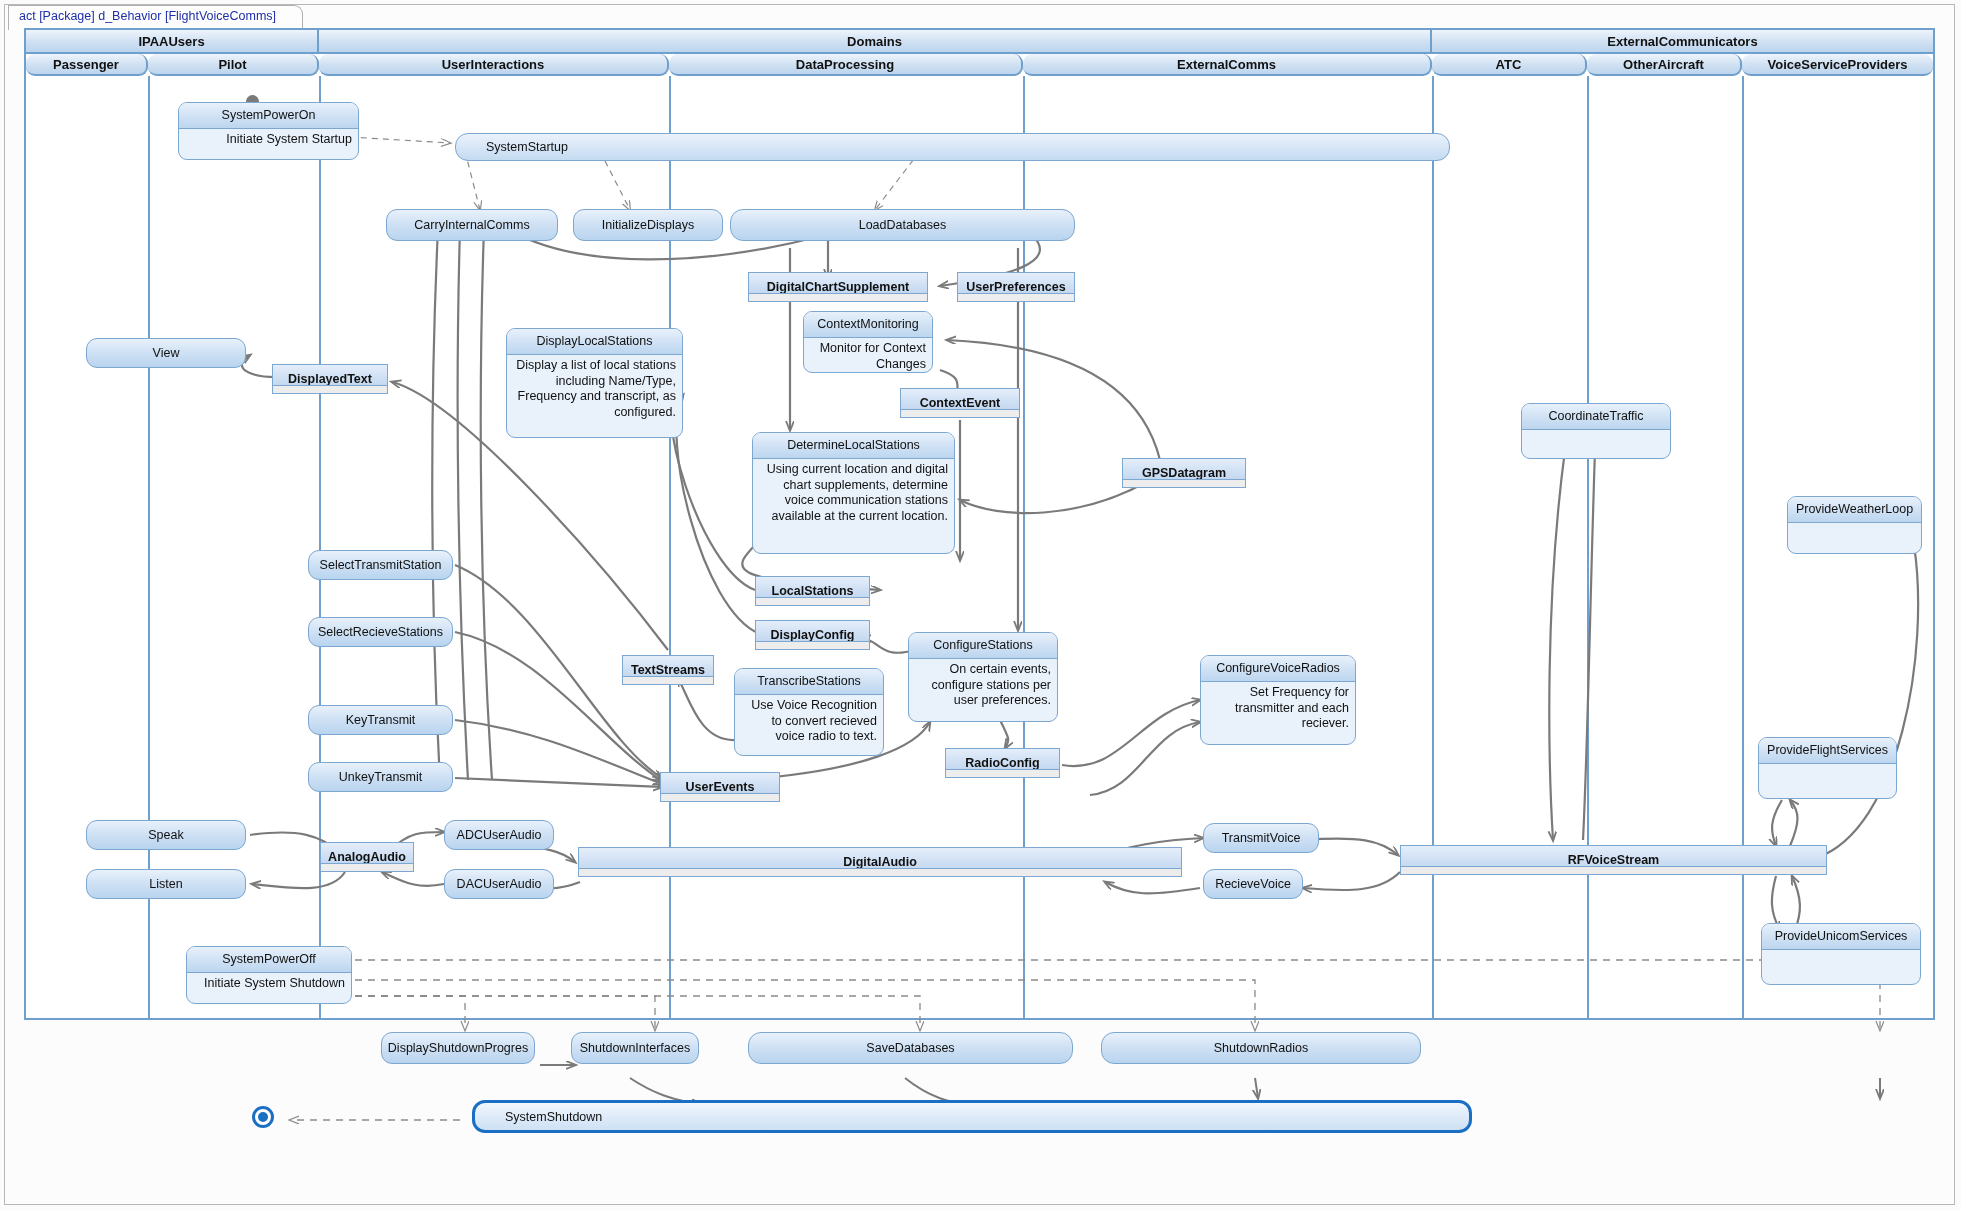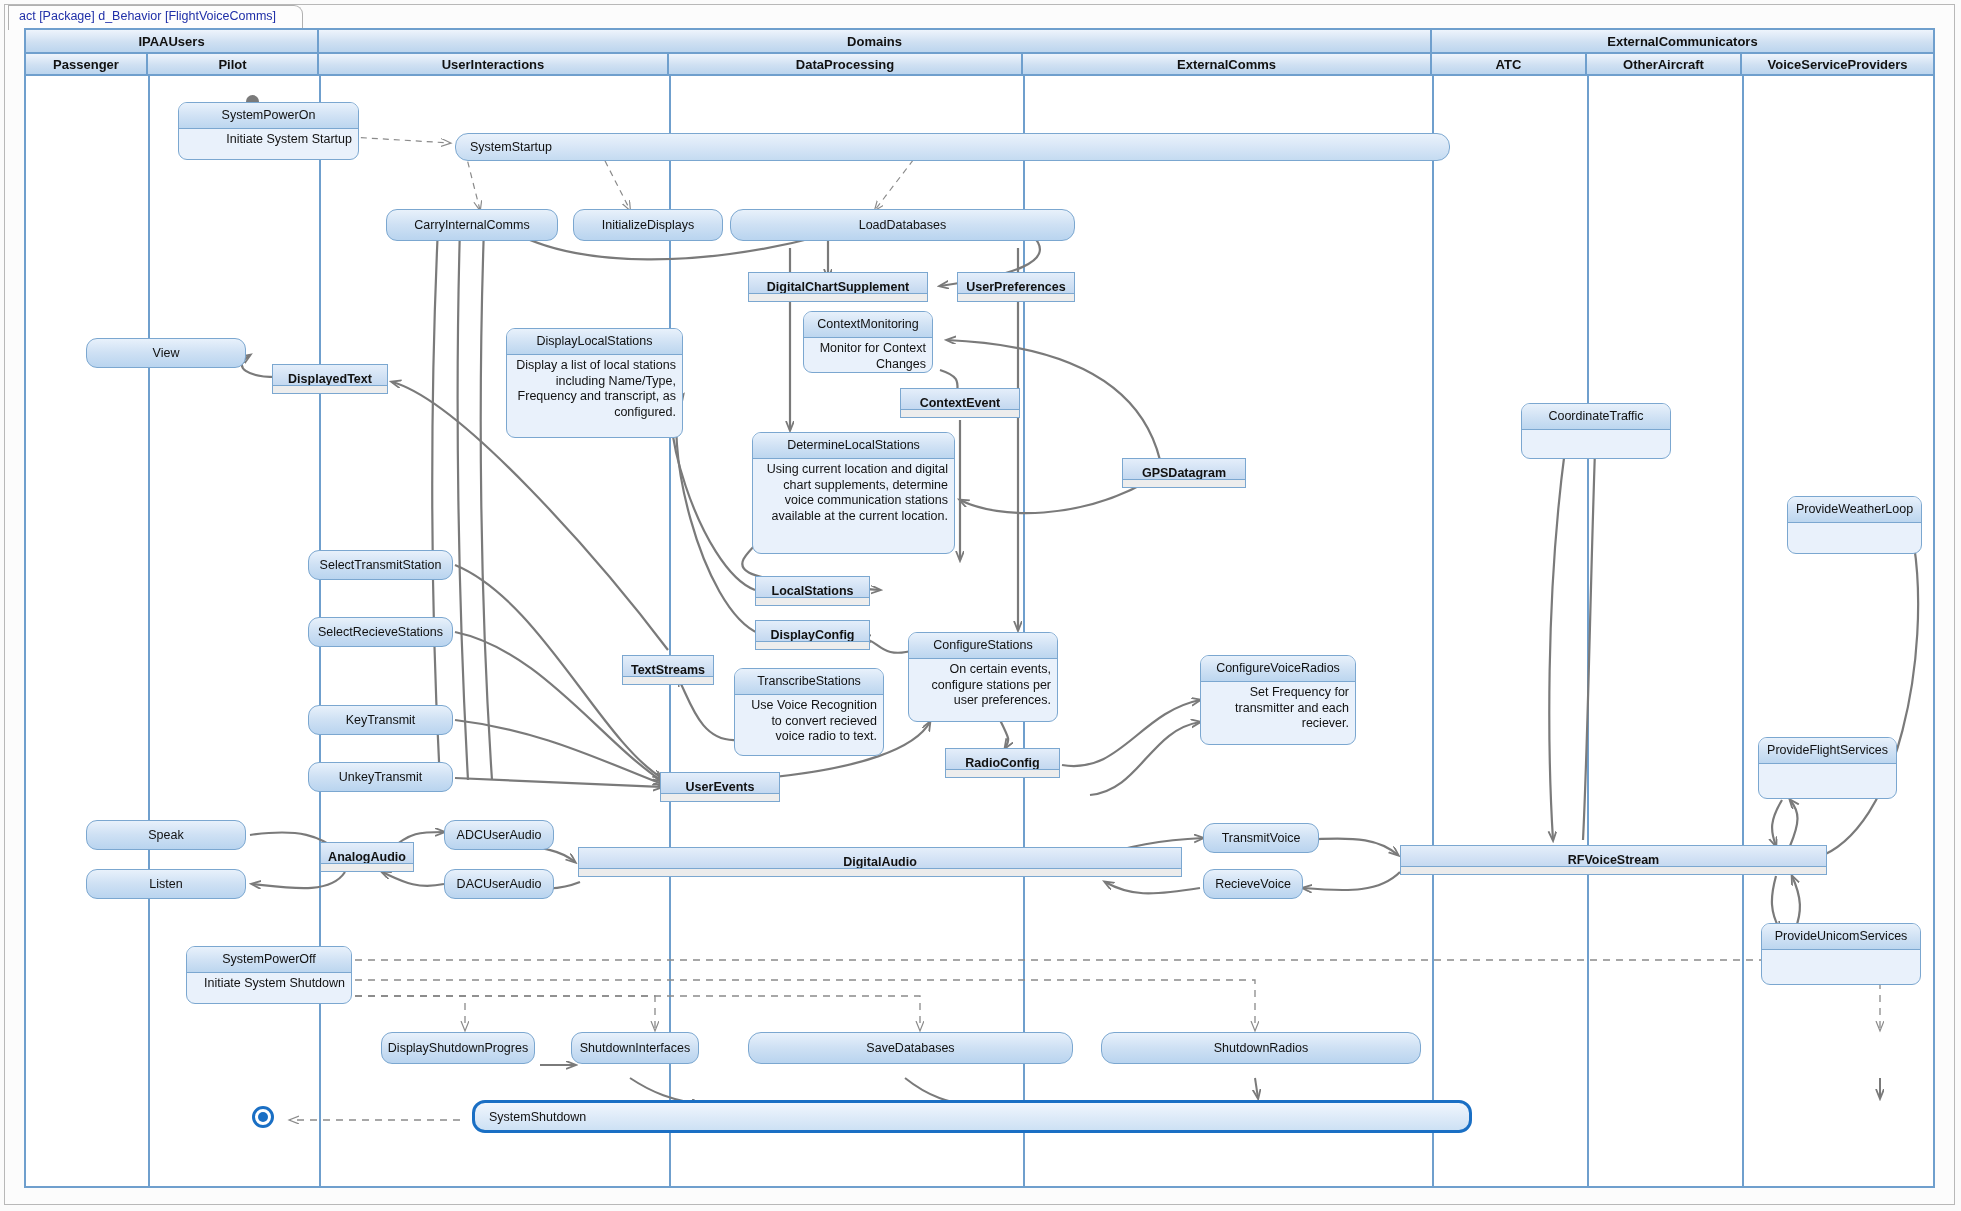--- a/index.html
+++ b/index.html
@@ -7,29 +7,29 @@
   #root{position:relative;width:1961px;height:1211px;background:#fbfbfb;overflow:hidden;}
 
   
   #frame{position:absolute;left:4px;top:4px;width:1951px;height:1201px;border:1px solid #b8b8b8;background:#fcfcfc;box-sizing:border-box;}
   #tab{position:absolute;left:8px;top:5px;height:20px;padding:2px 26px 2px 10px;
        background:#fdfdfd;border:1px solid #b0b0b0;border-bottom:none;
        font-size:12.5px;color:#1f2fa8;white-space:nowrap;line-height:17px;
        border-radius:0 9px 0 0;}
 
   
-  #grid{position:absolute;left:24px;top:28px;width:1911px;height:1160px;
+  #grid{position:absolute;left:24px;top:28px;width:1911px;height:992px;
         border:2px solid #6f9fcd;box-sizing:border-box;background:#ffffff;}
   .grp-hdr,.lane-hdr{position:absolute;box-sizing:border-box;
         background:linear-gradient(to bottom,#eef4fc 0%,#cfe0f2 55%,#bcd5ee 100%);
         border-right:2px solid #6f9fcd;border-bottom:2px solid #6f9fcd;
         font-weight:bold;font-size:13px;color:#111;
         display:flex;align-items:center;justify-content:center;text-align:center;}
   .grp-hdr{top:0;height:24px;}
-  .lane-hdr{top:24px;height:22px;}
+  .lane-hdr{top:24px;height:22px;border-radius:9px;}
   .grp-hdr.last,.lane-hdr.last{border-right:none;}
   .lane-col{position:absolute;top:46px;bottom:0;border-right:2px solid #6f9fcd;pointer-events:none;}
   .lane-col.last{border-right:none;}
 
   
   .node{position:absolute;box-sizing:border-box;border:1px solid #7ba7d0;
         border-radius:11px;
         background:linear-gradient(to bottom,#e8f1fb 0%,#cfe1f4 48%,#b9d4ef 100%);
         font-size:12.5px;color:#111;text-align:center;
         display:flex;align-items:center;justify-content:center;padding:0 6px;}
@@ -56,21 +56,21 @@
   .stream{position:absolute;box-sizing:border-box;border:1px solid #7ba7d0;
        background:linear-gradient(to bottom,#e4eefa 0%,#cddef3 55%,#b7d2ee 100%);
        font-weight:bold;font-size:12.5px;color:#111;
        display:flex;align-items:center;justify-content:center;}
   .stream .foot{position:absolute;left:0;right:0;bottom:0;height:7px;
        background:#ececec;border-top:1px solid #7ba7d0;}
 
   
   .pill{position:absolute;box-sizing:border-box;border:1px solid #7ba7d0;border-radius:13px;
        background:linear-gradient(to bottom,#eaf2fb 0%,#d6e5f6 55%,#c4dbf1 100%);
-       font-size:12.5px;color:#111;display:flex;align-items:center;padding-left:14px;}
+       font-size:12.5px;color:#111;display:flex;align-items:center;padding-left:30px;}
   .pill.final{border:3px solid #1a6fc4;background:linear-gradient(to bottom,#f0f6fd 0%,#ddeaf8 55%,#cde1f4 100%);}
 
   .initnode{position:absolute;width:13px;height:13px;border-radius:50%;background:#7a7a7a;}
   .finalnode{position:absolute;width:22px;height:22px;border-radius:50%;
        border:3px solid #1a6fc4;background:#fff;box-sizing:border-box;}
   .finalnode i{position:absolute;left:3px;top:3px;width:10px;height:10px;border-radius:50%;background:#1a6fc4;}
 
   #edges{position:absolute;left:0;top:0;width:1961px;height:1211px;pointer-events:none;}
 </style>
 </head>

